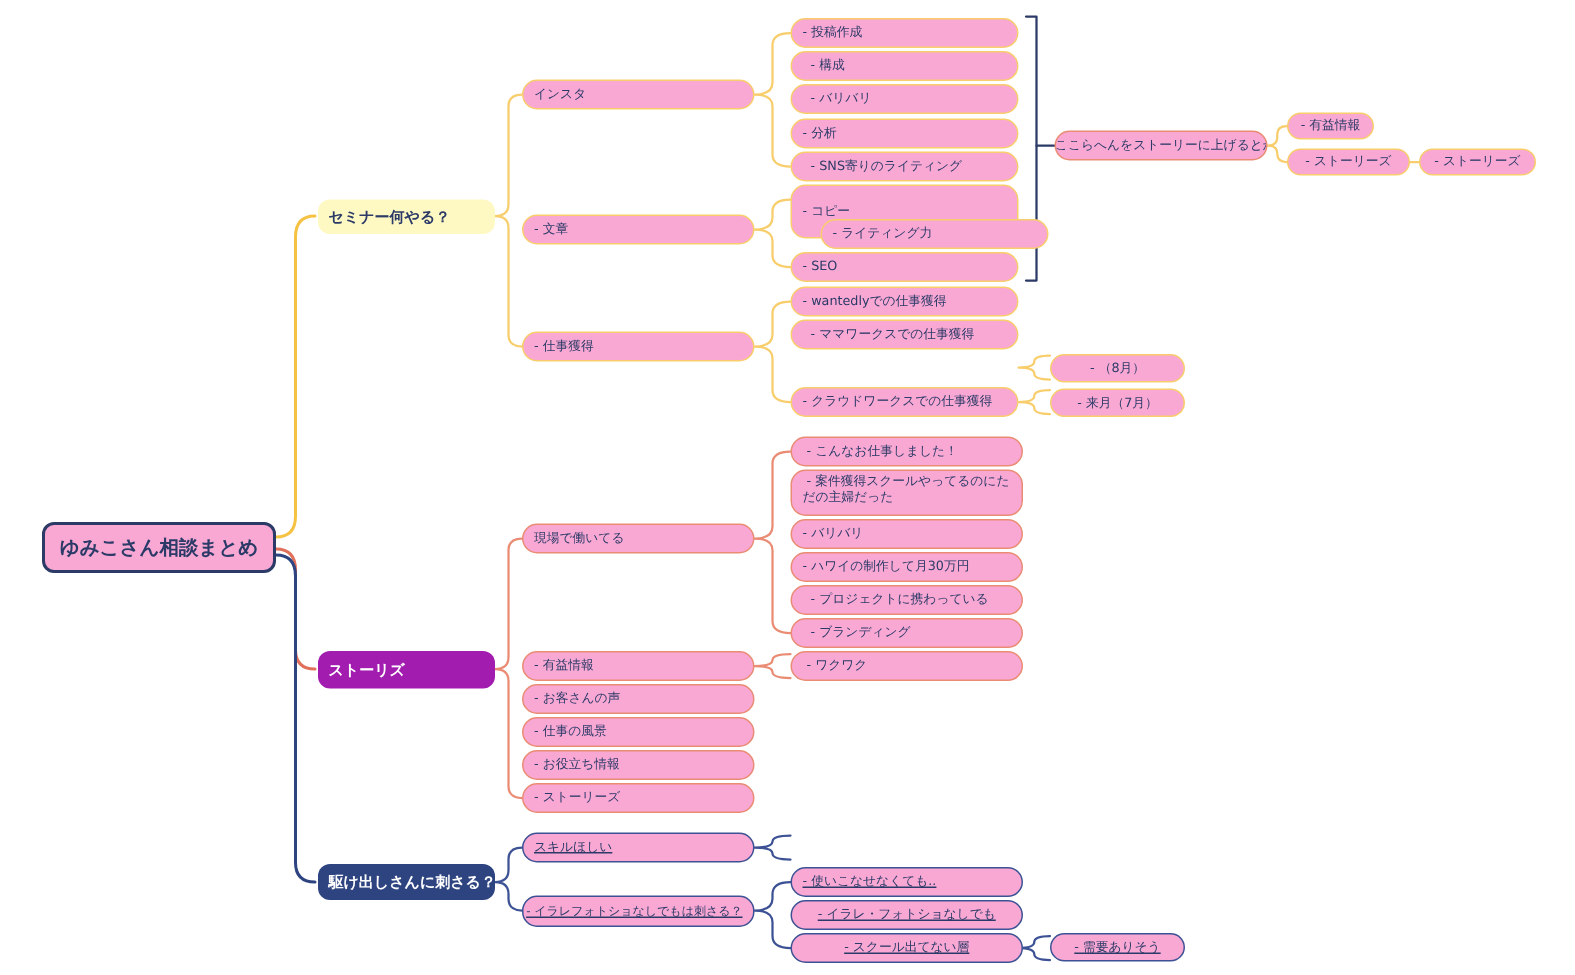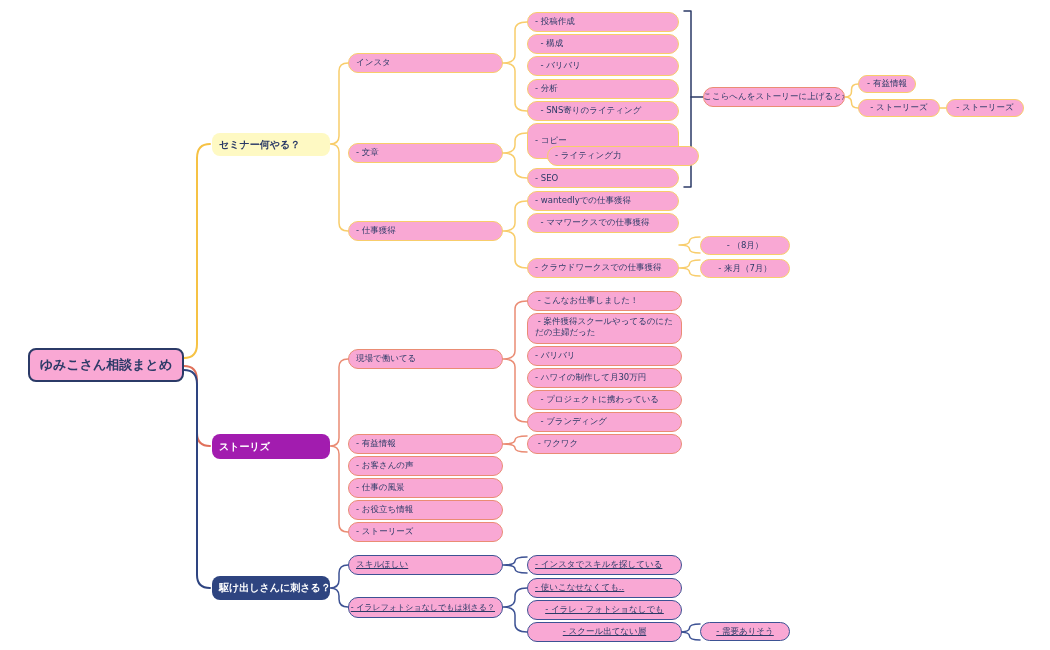--- a/index.html
+++ b/index.html
@@ -90,19 +90,18 @@
   <div class="node red-o" style="left:527px;top:412px;width:155px;height:20px">  - ブランディング</div>
   <div class="node red-o" style="left:348px;top:434px;width:155px;height:20px">- 有益情報</div>
   <div class="node red-o" style="left:527px;top:434px;width:155px;height:20px"> - ワクワク</div>
   <div class="node red-o" style="left:348px;top:456px;width:155px;height:20px">- お客さんの声</div>
   <div class="node red-o" style="left:348px;top:478px;width:155px;height:20px">- 仕事の風景</div>
   <div class="node red-o" style="left:348px;top:500px;width:155px;height:20px">- お役立ち情報</div>
   <div class="node red-o" style="left:348px;top:522px;width:155px;height:20px">- ストーリーズ</div>
 
   <div class="node navy-f" style="left:212px;top:576px;width:118px;height:24px">駆け出しさんに刺さる？</div>
   <div class="node navy-o" style="left:348px;top:555px;width:155px;height:20px">スキルほしい</div>
-  <div class="node navy-o" style="left:527px;top:555px;width:155px;height:20px">- インスタでスキルを探している</div>
   <div class="node navy-o alignr" style="left:348px;top:597px;width:155px;height:21px">- イラレフォトショなしでもは刺さる？</div>
   <div class="node navy-o" style="left:527px;top:578px;width:155px;height:20px">- 使いこなせなくても..</div>
   <div class="node navy-o alignc" style="left:527px;top:600px;width:155px;height:20px">- イラレ・フォトショなしでも</div>
   <div class="node navy-o alignc" style="left:527px;top:622px;width:155px;height:20px">- スクール出てない層</div>
   <div class="node navy-o alignc" style="left:700px;top:622px;width:90px;height:19px">- 需要ありそう</div>
 </div>
 
 </body></html>

